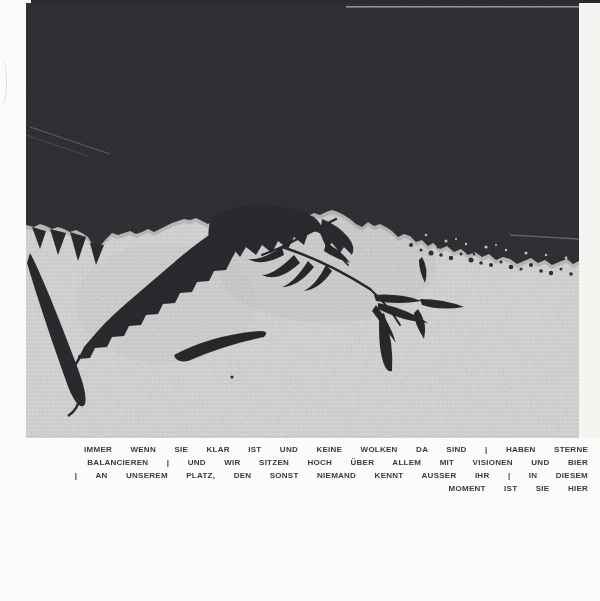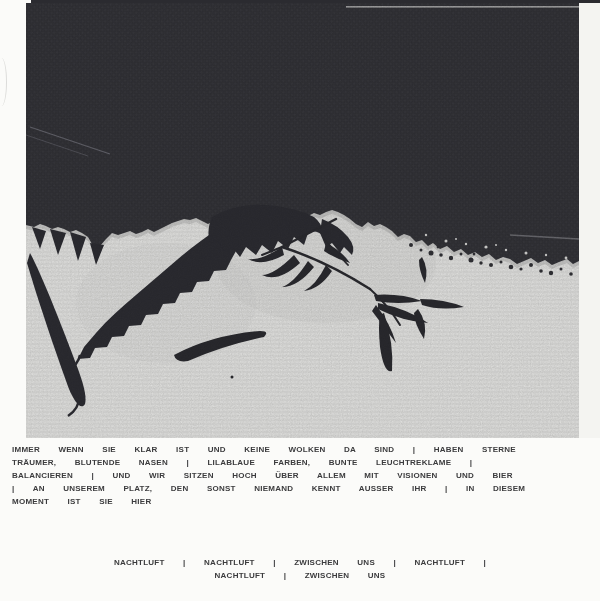--- a/index.html
+++ b/index.html
@@ -25,21 +25,21 @@
   .photo{
     position:absolute;left:26px;top:3px;width:553px;height:435px;
   }
   .photo svg{display:block;width:553px;height:435px;}
   .right-strip{
     position:absolute;left:579px;top:3px;width:21px;height:435px;
     background:#f4f4f1;
   }
   .lyrics{
     position:absolute;left:12px;right:12px;top:443px;
-    text-align:left;
+    text-align:right;
     font-size:8px;font-weight:700;
     letter-spacing:.25px;word-spacing:16px;
     line-height:13px;color:#3b3b3d;
     white-space:nowrap;
   }
   .titles{
     position:absolute;left:12px;right:12px;top:556px;
     text-align:center;
     font-size:8px;font-weight:700;
     letter-spacing:.25px;word-spacing:16px;
@@ -196,24 +196,19 @@
       </g>
 
       <rect width="553" height="435" filter="url(#grain)" opacity="0.14"></rect>
     </svg>
   </div>
 
   <div class="right-strip"></div>
 
   <div class="lyrics">
     <div class="lyric-line">IMMER WENN SIE KLAR IST UND KEINE WOLKEN DA SIND | HABEN STERNE</div>
-    <div class="lyric-line">TRÄUMER, BLUTENDE NASEN | LILABLAUE FARBEN, BUNTE LEUCHTREKLAME |</div>
     <div class="lyric-line">BALANCIEREN | UND WIR SITZEN HOCH ÜBER ALLEM MIT VISIONEN UND BIER</div>
     <div class="lyric-line">| AN UNSEREM PLATZ, DEN SONST NIEMAND KENNT AUSSER IHR | IN DIESEM</div>
     <div class="lyric-line">MOMENT IST SIE HIER</div>
   </div>
 
-  <div class="titles">
-    <div class="title-line">NACHTLUFT | NACHTLUFT | ZWISCHEN UNS | NACHTLUFT |</div>
-    <div class="title-line">NACHTLUFT | ZWISCHEN UNS</div>
-  </div>
 
 </div>
 
 </body></html>

